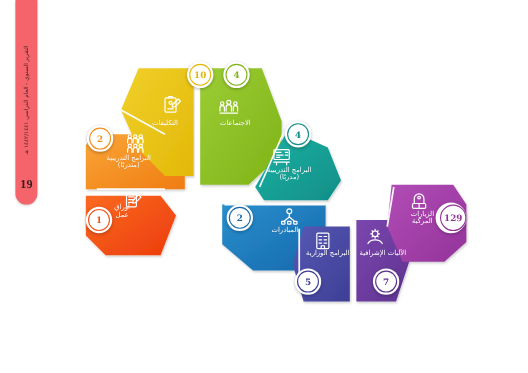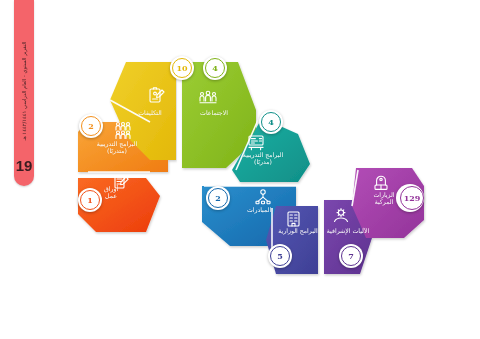--- a/index.html
+++ b/index.html
@@ -24,22 +24,22 @@
     transform-origin:center center;
     white-space:nowrap;
     font-size:5.2px;
     letter-spacing:.2px;
     color:#4a2326;
     direction:rtl;
   }
   .spine-num{
     position:absolute;left:0;right:0;bottom:12px;
     text-align:center;
-    font-size:15px;font-weight:bold;color:#3a1c1f;
-    font-family:Liberation Sans, sans-serif;
+    font-size:11px;font-weight:bold;color:#3a1c1f;
+    font-family:Liberation Serif, serif;
   }
   
   .stage{position:absolute;left:0;top:0;width:480px;height:339px;}
   .stage svg{display:block;}
   .hit{cursor:pointer;}
   
   .lbl{
     position:absolute;
     color:#ffffff;
     direction:rtl;

